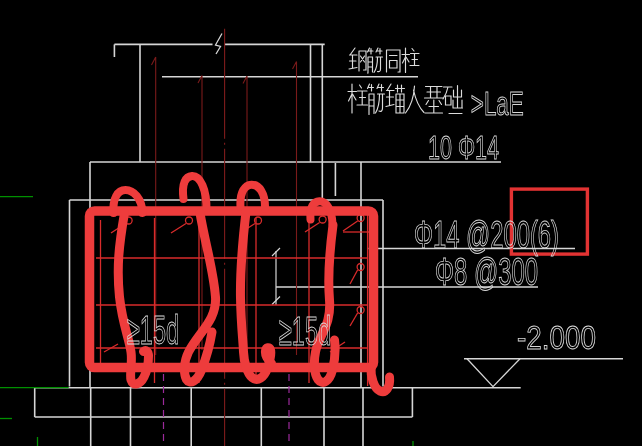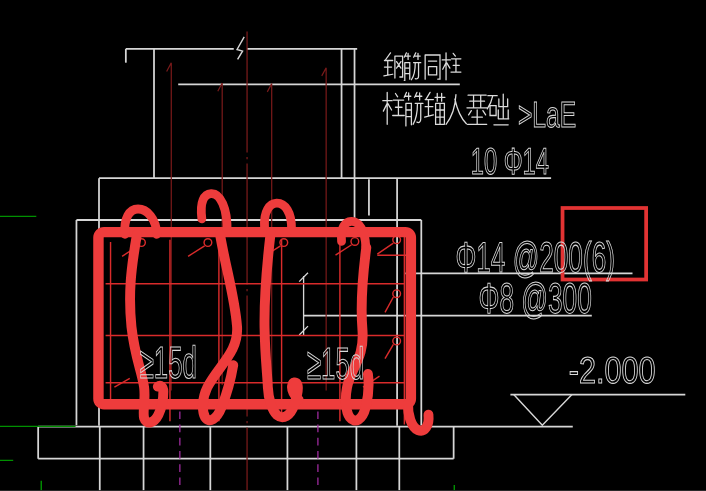--- a/index.html
+++ b/index.html
@@ -1,16 +1,16 @@
 <!DOCTYPE html>
 <html><head>
 <meta charset="utf-8">
 <style>
   html,body{margin:0;padding:0;background:#000;}
-  .wrap{position:relative;width:642px;height:446px;background:#a3a3a3;overflow:hidden;}
+  .wrap{position:relative;width:642px;height:446px;background:#8b5cf6;overflow:hidden;}
   svg text{font-family:"Liberation Sans",sans-serif;}
 </style>
 </head>
 <body>
 <div class="wrap">
 <svg width="642" height="446" viewBox="0 0 642 446">
   <rect x="0" y="0" width="642" height="446" fill="#000"></rect>
 
   <g stroke="#d6d6d6" stroke-width="1.6" fill="none" stroke-linecap="butt">
 

